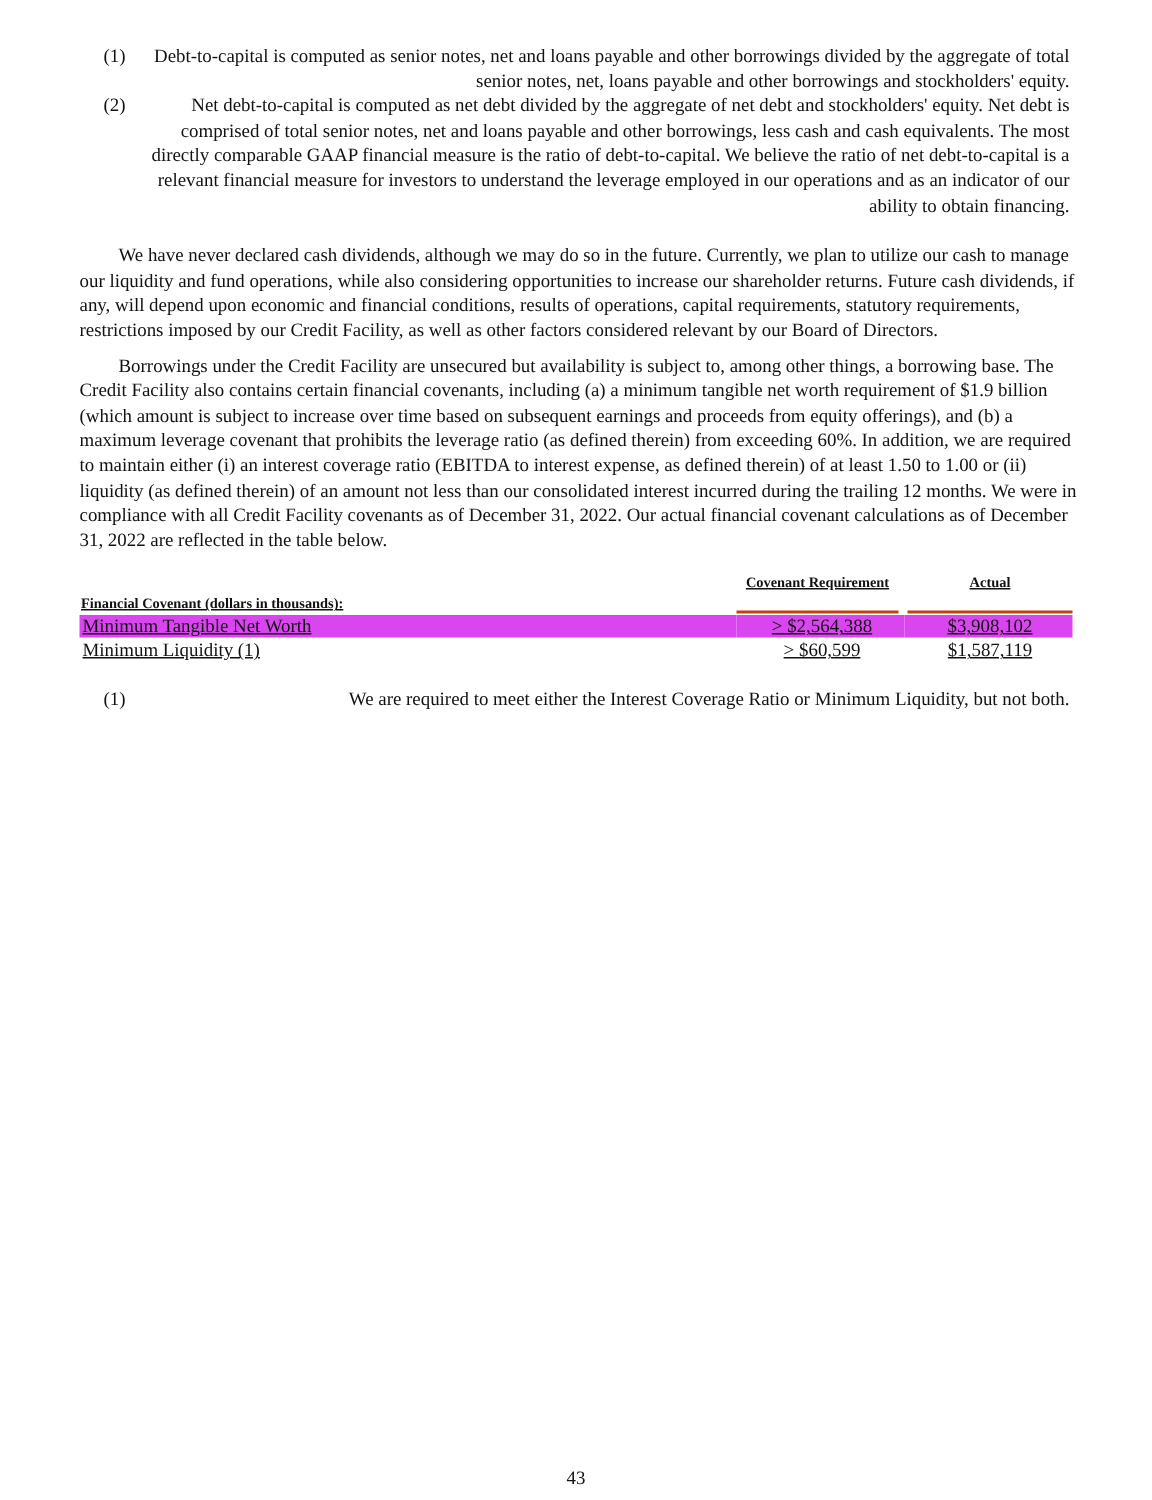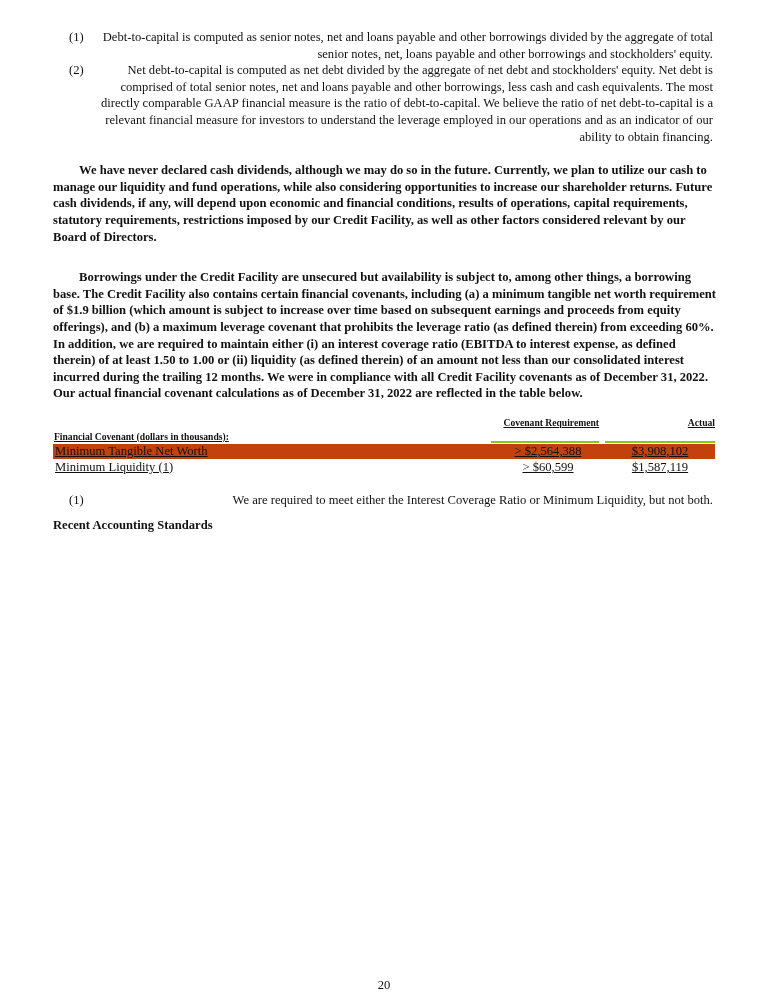--- a/index.html
+++ b/index.html
@@ -34,35 +34,34 @@
       box-sizing: border-box;
     }
     .fn-text {
       flex: 1;
       padding-right: 8px;
       text-align: right;
     }
     .para {
       text-indent: 26px;
       margin: 0;
-      font-weight: bold;
     }
     .p-gap1 { margin-top: 17px; }
     .heading-bi {
       font-weight: bold;
       font-style: italic;
       margin: 0;
       margin-top: 9px;
     }
     .heading-b {
       font-weight: bold;
       margin: 0;
       margin-top: 9px;
     }
-    .p-after-heading { margin-top: 24px; }
+    .p-after-heading { margin-top: 7px; }
 
     table.cov {
       margin-top: 14px;
       border-collapse: separate;
       border-spacing: 0 1px;
       width: 662px;
       font-size: 12.6px;
       text-decoration: underline;
     }
     table.cov th {
@@ -74,32 +73,31 @@
     }
     table.cov th.col-name {
       text-align: left;
       padding-left: 1px;
     }
     table.cov th.col-req, table.cov th.col-act {
       text-align: center;
     }
     table.cov th .ul {
       display: block;
-      border-bottom: 2px solid #84cc16;
+      border-bottom: 2px solid #c2410c;
       padding-bottom: 12px;
-      text-align: right;
     }
     table.cov th.col-req .ul { margin: 0 4px 0 0; }
     table.cov th.col-act .ul { margin: 0 0 0 2px; }
     table.cov td {
       padding: 0 0 0 2px;
       height: 15px;
       line-height: 15px;
     }
-    table.cov tr.shade td { background: #c2410c; }
+    table.cov tr.shade td { background: #d946ef; }
     table.cov td.req, table.cov td.act { text-align: center; }
     col.c1 { width: 438px; }
     col.c2 { width: 112px; }
     col.c3 { width: 112px; }
 
     .tbl-fn { margin-top: 16px; }
     .page-num {
       position: absolute;
       top: 977px;
       left: 0;
@@ -155,17 +153,16 @@
         <td class="act">$1,587,119</td>
       </tr>
     </tbody>
   </table>
 
   <div class="footnote tbl-fn">
     <span class="fn-num">(1)</span>
     <span class="fn-text">We are required to meet either the Interest Coverage Ratio or Minimum Liquidity, but not both.</span>
   </div>
 
-  <p class="heading-b">Recent Accounting Standards</p>
 
 </div>
 
-<div class="page-num">20</div>
+<div class="page-num">43</div>
 
 </body></html>

